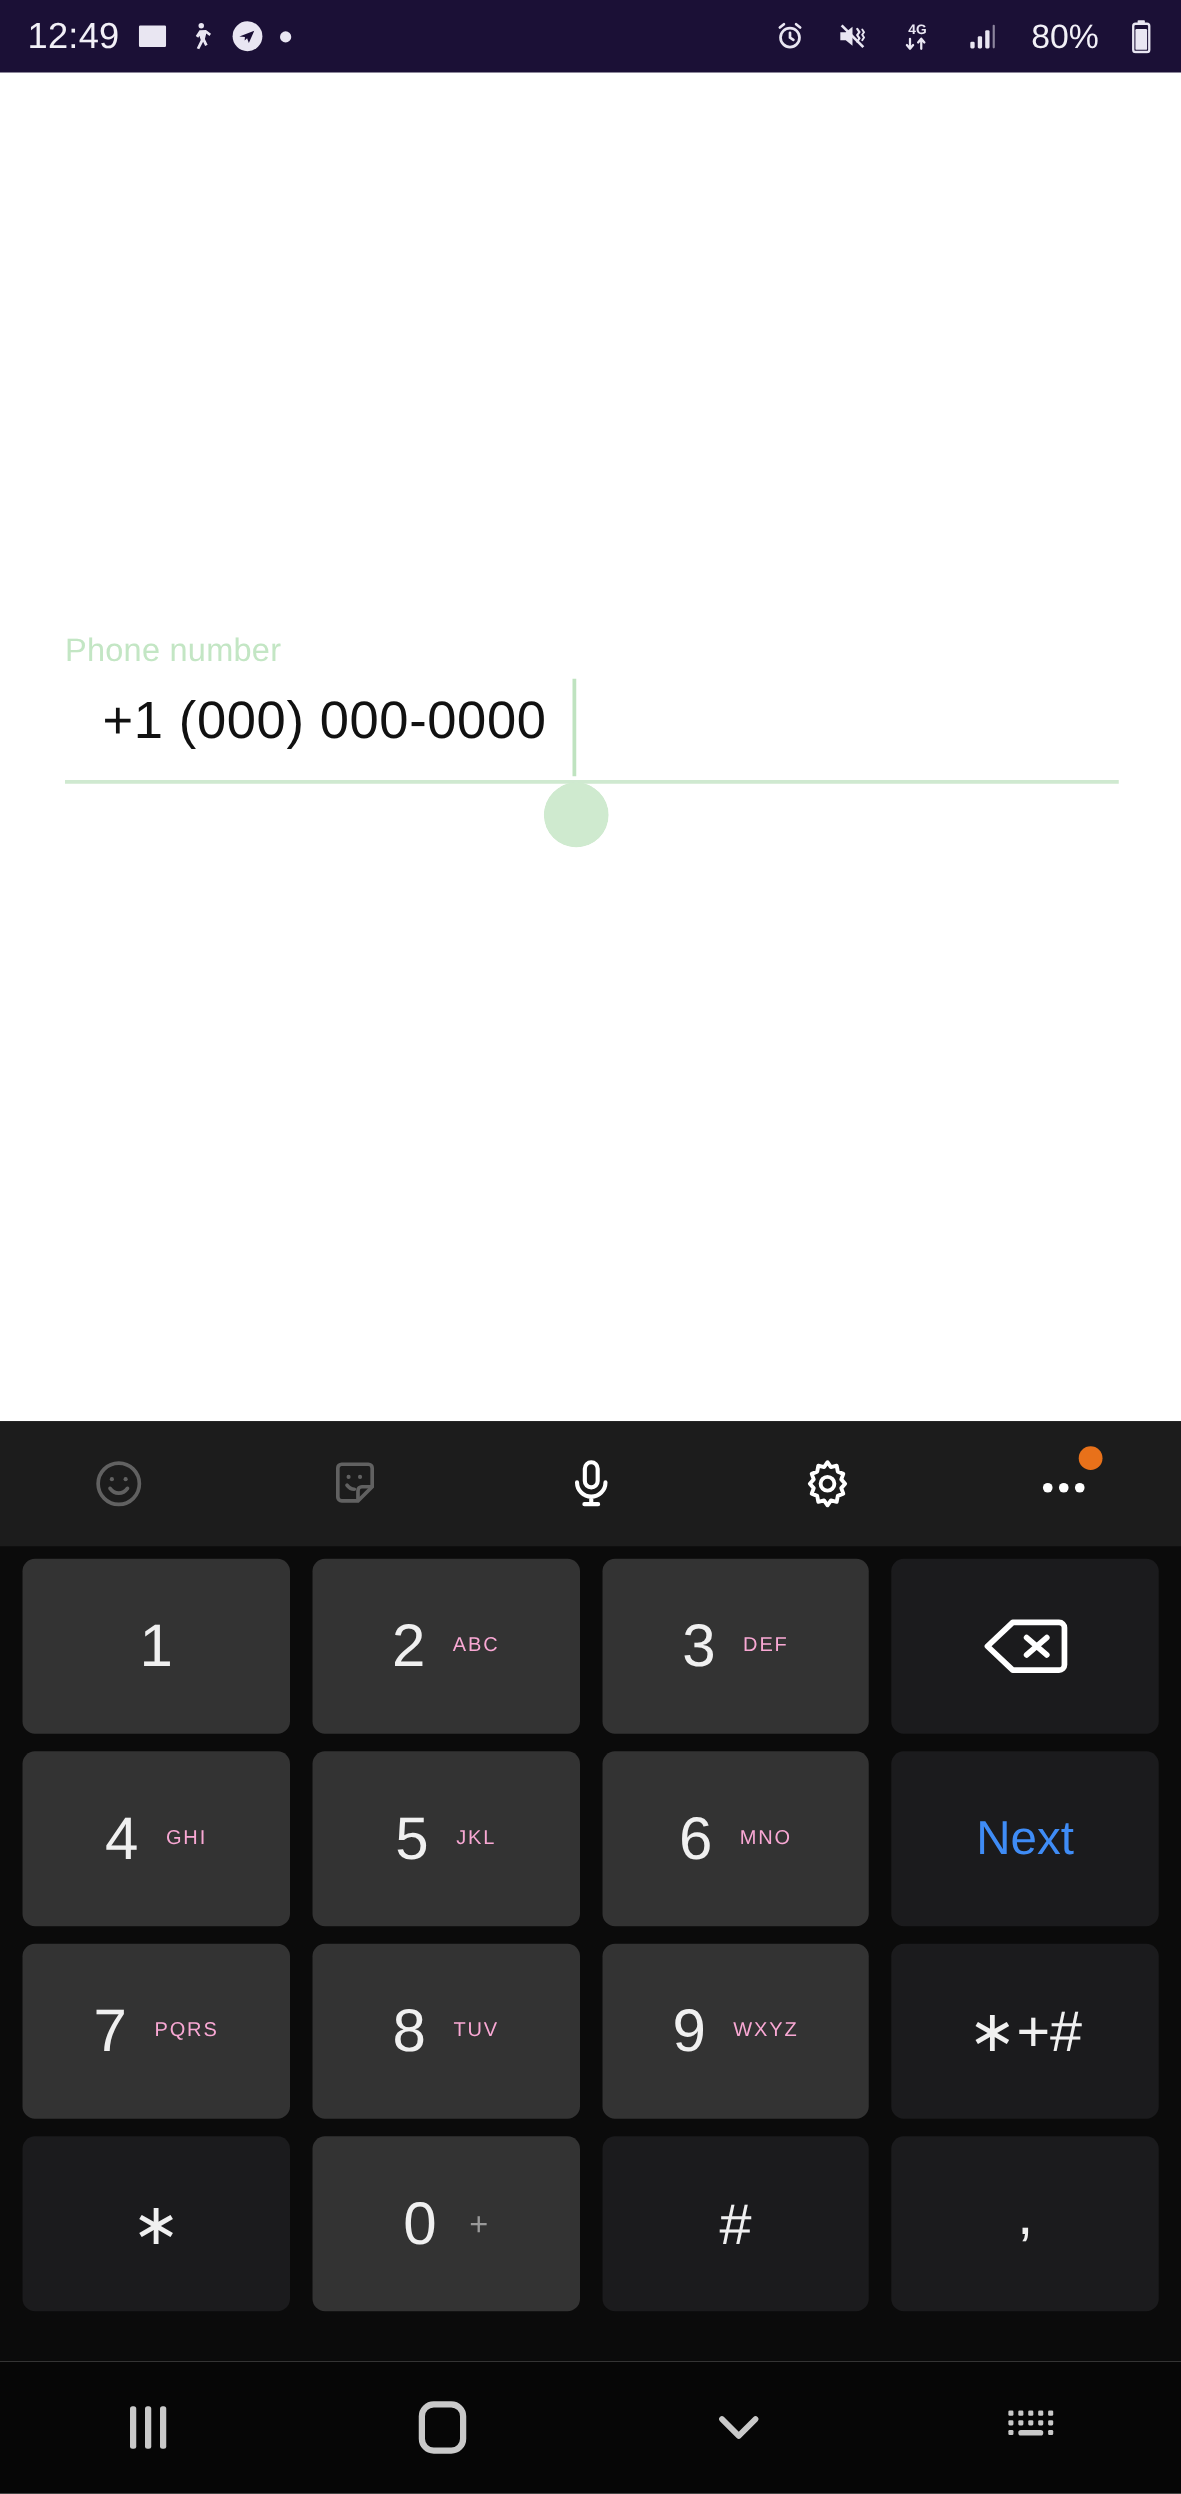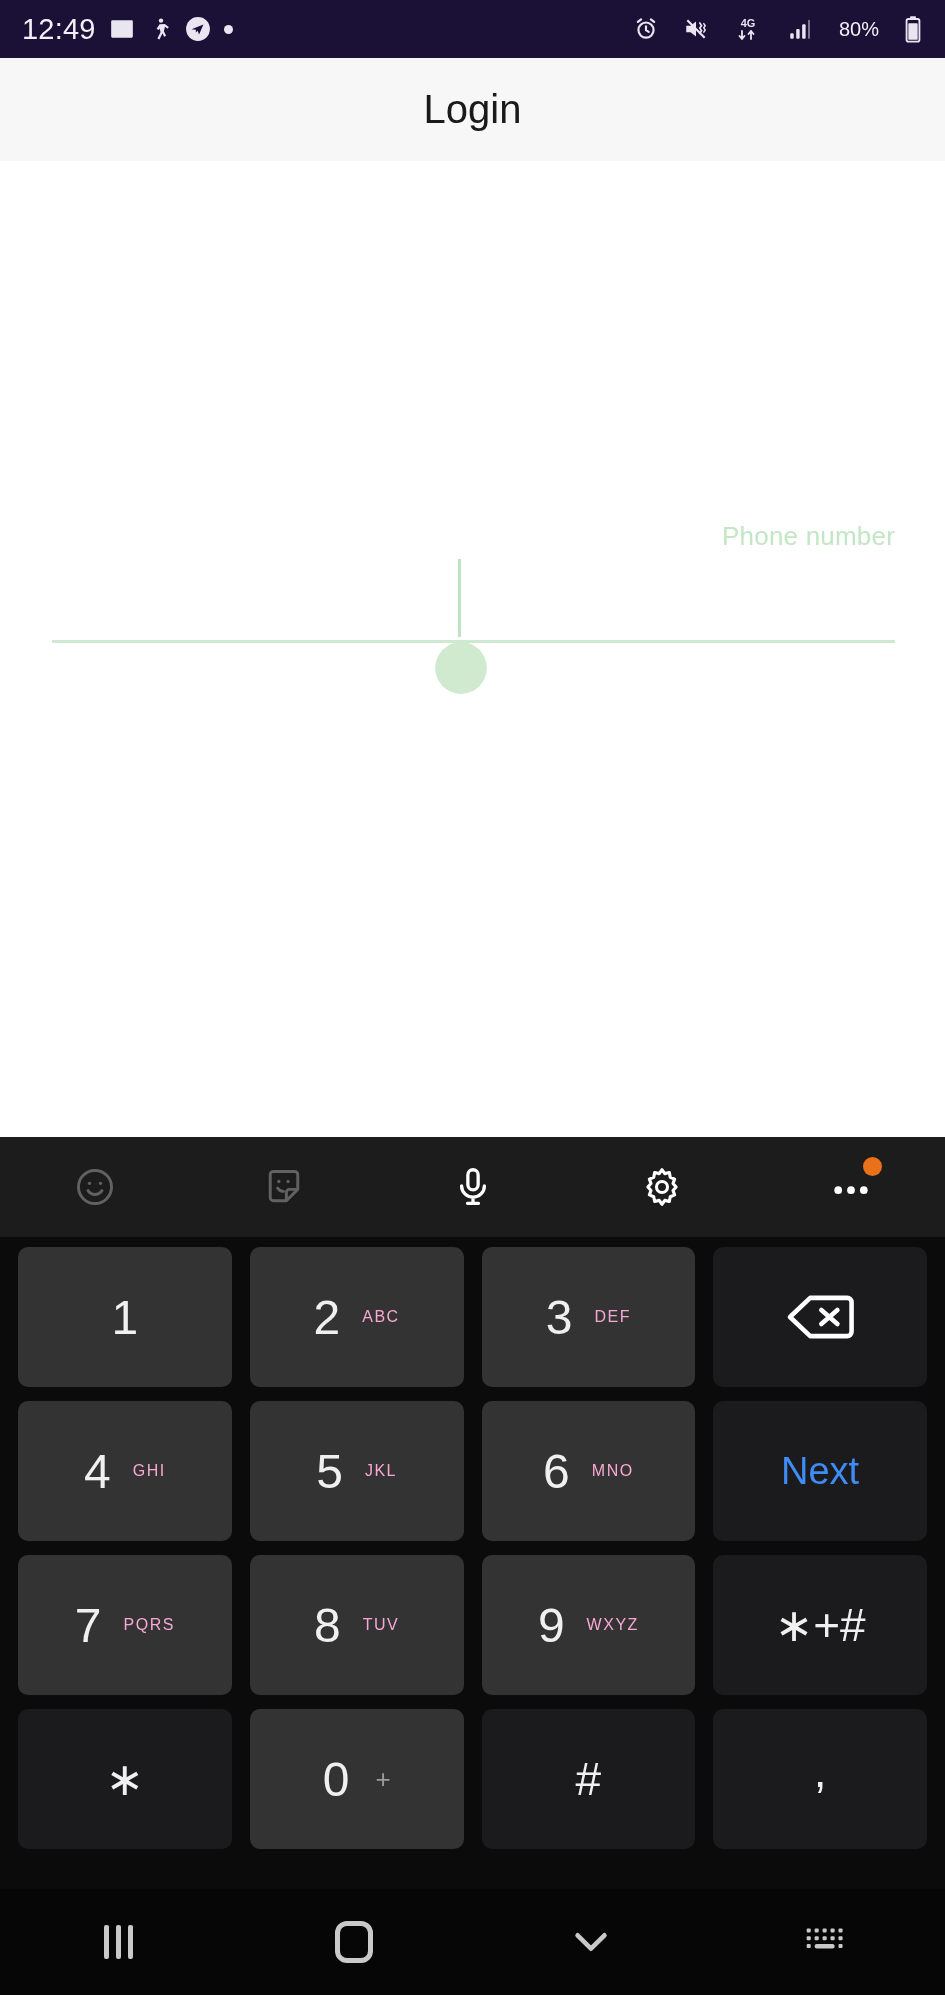--- a/index.html
+++ b/index.html
@@ -21,40 +21,40 @@
     width: 945px; height: 58px;
     background: #1b1036;
     display: flex; align-items: center;
     padding: 0 22px;
     color: #e9e6f2;
   }
   .sb-left { display: flex; align-items: center; gap: 13px; }
   .sb-time { font-size: 29px; letter-spacing: 0.2px; color: #f2f0f7; }
   .sb-right { margin-left: auto; display: flex; align-items: center; gap: 24px; }
   .sb-ico { display: block; }
-  .sb-batt { font-size: 20px; color: #f2f0f7; margin-left: 2px; }
+  .sb-batt { font-size: 27px; color: #f2f0f7; margin-left: 2px; }
   .sb-dot { width: 9px; height: 9px; border-radius: 50%; background: #e9e6f2; display:block; }
 
   
   .appbar {
     position: absolute; top: 58px; left: 0;
     width: 945px; height: 103px;
     background: #f7f7f7;
     display: flex; align-items: center; justify-content: center;
   }
   .appbar-title { font-size: 40px; color: #1a1a1a; font-weight: 400; }
 
   
   .content {
     position: absolute; top: 161px; left: 0;
     width: 945px; height: 1000px;
     background: #ffffff;
   }
   .field {
-    position: absolute; left: 52px; top: 360px; width: 843px; text-align: right;
+    position: absolute; left: 52px; top: 344px; width: 843px;
   }
   .field-label {
     font-size: 26px; color: #c3e6c4; letter-spacing: 0.2px;
   }
   .field-row {
     position: relative;
     margin-top: 16px;
     height: 62px;
   }
   .field-value {
@@ -207,28 +207,26 @@
       </svg>
       <span class="sb-batt">80%</span>
       <svg class="sb-ico" width="20" height="28" viewBox="0 0 14 24" fill="#e9e6f2">
         <rect x="4.5" y="1" width="5" height="2.2" rx="0.6"></rect>
         <rect x="1.5" y="3.4" width="11" height="19.4" rx="1.6" fill="none" stroke="#e9e6f2" stroke-width="1.6"></rect>
         <rect x="3" y="7" width="8" height="14.3" rx="0.8"></rect>
       </svg>
     </div>
   </div>
 
-  <div class="appbar">
-    <div class="appbar-title">Login</div>
-  </div>
 
   <div class="content">
     <div class="field">
       <div class="field-label">Phone number</div>
       <div class="field-row">
+        <div class="field-value">+1 (000) 000-0000</div>
         <div class="caret"></div>
         <div class="underline"></div>
         <div class="drag-handle"></div>
       </div>
     </div>
 
     <button class="next-btn">
       <span>Next</span>
     </button>
   </div>

